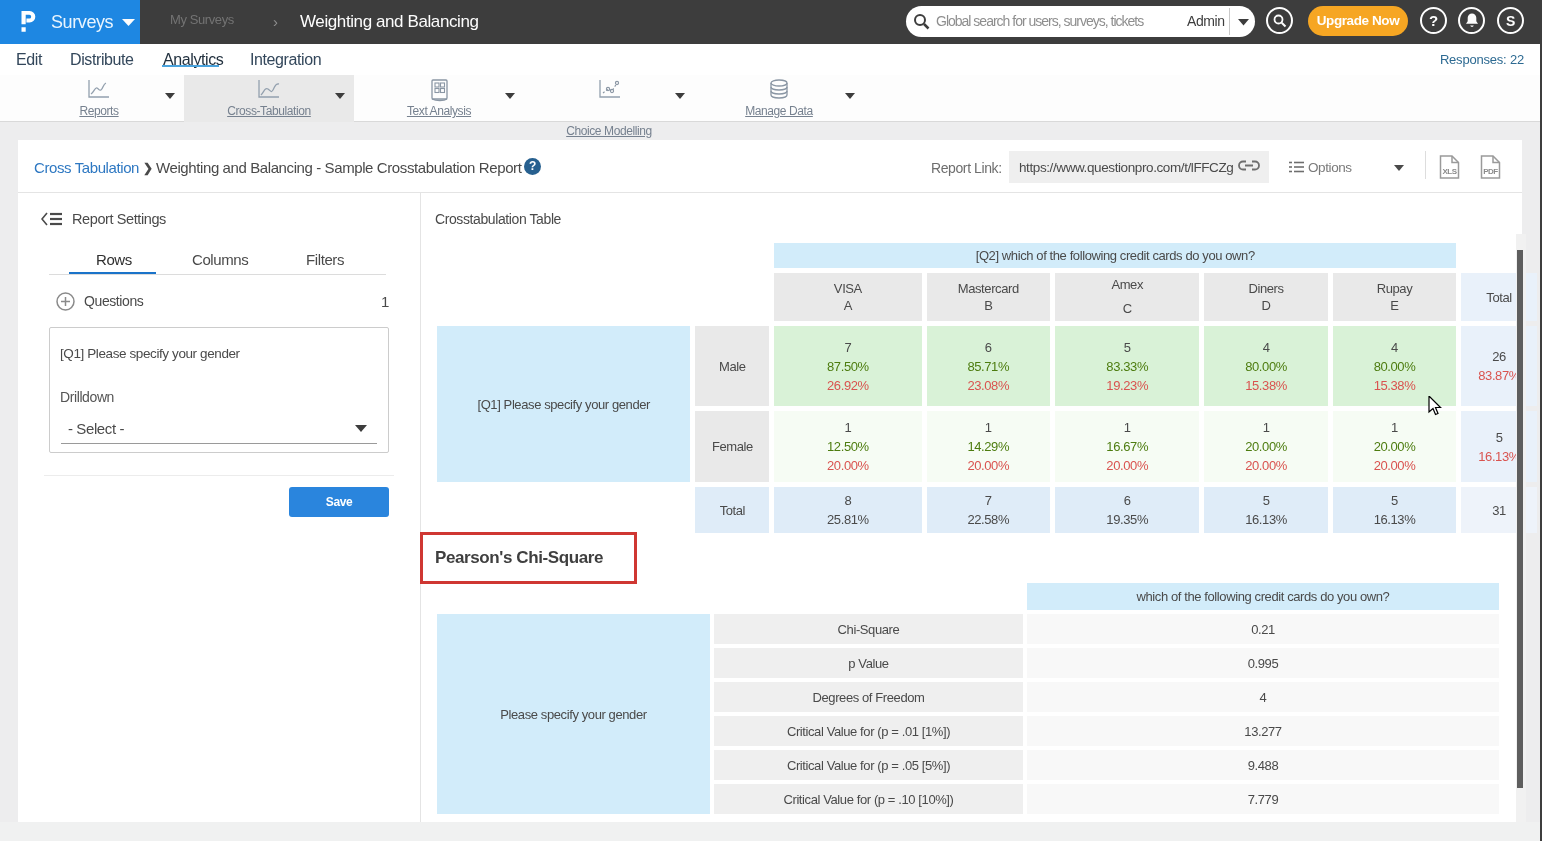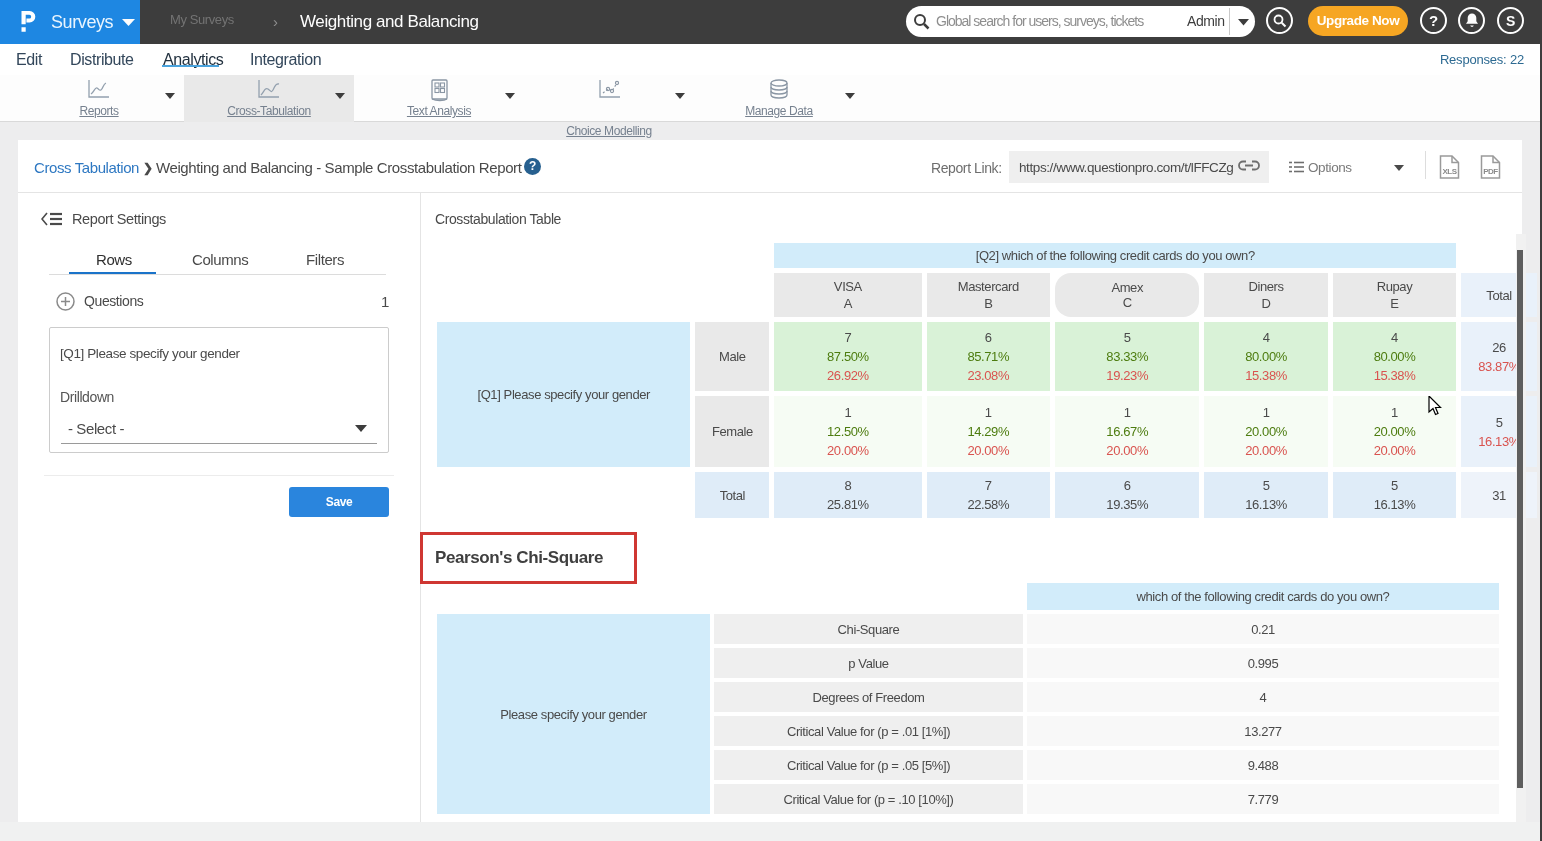--- a/index.html
+++ b/index.html
@@ -261,28 +261,28 @@
       <td style="width:255px;"></td>
       <td style="width:74px;"></td>
       <td colspan="5" class="c-blue" style="height:25px;">[Q2] which of the following credit cards do you own?</td>
       <td style="width:76px;"></td>
     </tr>
     <tr>
       <td></td>
         <td></td>
       <td class="c-gray" style="width:148px; height:44px; line-height:17px;">VISA<br>A</td>
       <td class="c-gray" style="width:124px; line-height:17px;">Mastercard<br>B</td>
-      <td class="c-gray" style="width:145px; line-height:15px;border-radius:16px;">Amex<br>C</td>
+      <td class="c-gray" style="width:145px; line-height:24px;">Amex<br>C</td>
       <td class="c-gray" style="width:124px; line-height:17px;">Diners<br>D</td>
       <td class="c-gray" style="width:124px; line-height:17px;">Rupay<br>E</td>
       <td class="c-tcol">Total</td>
     </tr>
     <tr>
       <td rowspan="2" class="c-blue">[Q1] Please specify your gender</td>
-      <td class="c-gray" style="height:69px;">Male</td>
+      <td class="c-gray" style="height:80px;">Male</td>
       <td class="c-green l19">7<br><span class="pct-b">87.50%</span><br><span class="pct-r">26.92%</span></td>
       <td class="c-green l19">6<br><span class="pct-b">85.71%</span><br><span class="pct-r">23.08%</span></td>
       <td class="c-green l19">5<br><span class="pct-b">83.33%</span><br><span class="pct-r">19.23%</span></td>
       <td class="c-green l19">4<br><span class="pct-b">80.00%</span><br><span class="pct-r">15.38%</span></td>
       <td class="c-green l19">4<br><span class="pct-b">80.00%</span><br><span class="pct-r">15.38%</span></td>
       <td class="c-tcol l19">26<br><span class="pct-r">83.87%</span></td>
     </tr>
     <tr>
       <td class="c-gray" style="height:71px;">Female</td>
       <td class="c-pgreen l19">1<br><span class="pct-b">12.50%</span><br><span class="pct-r">20.00%</span></td>

